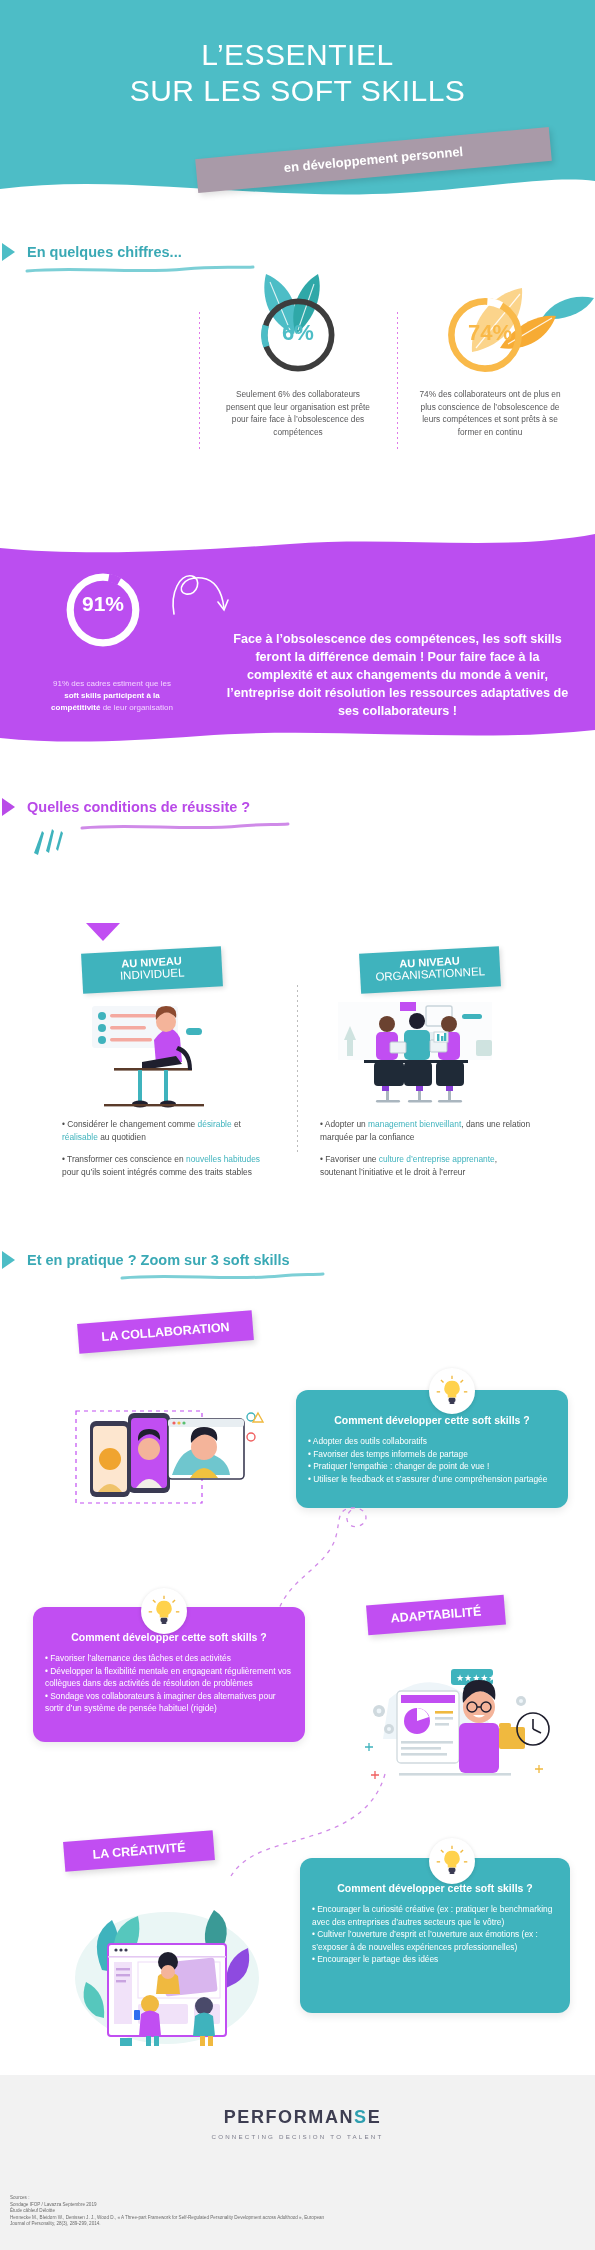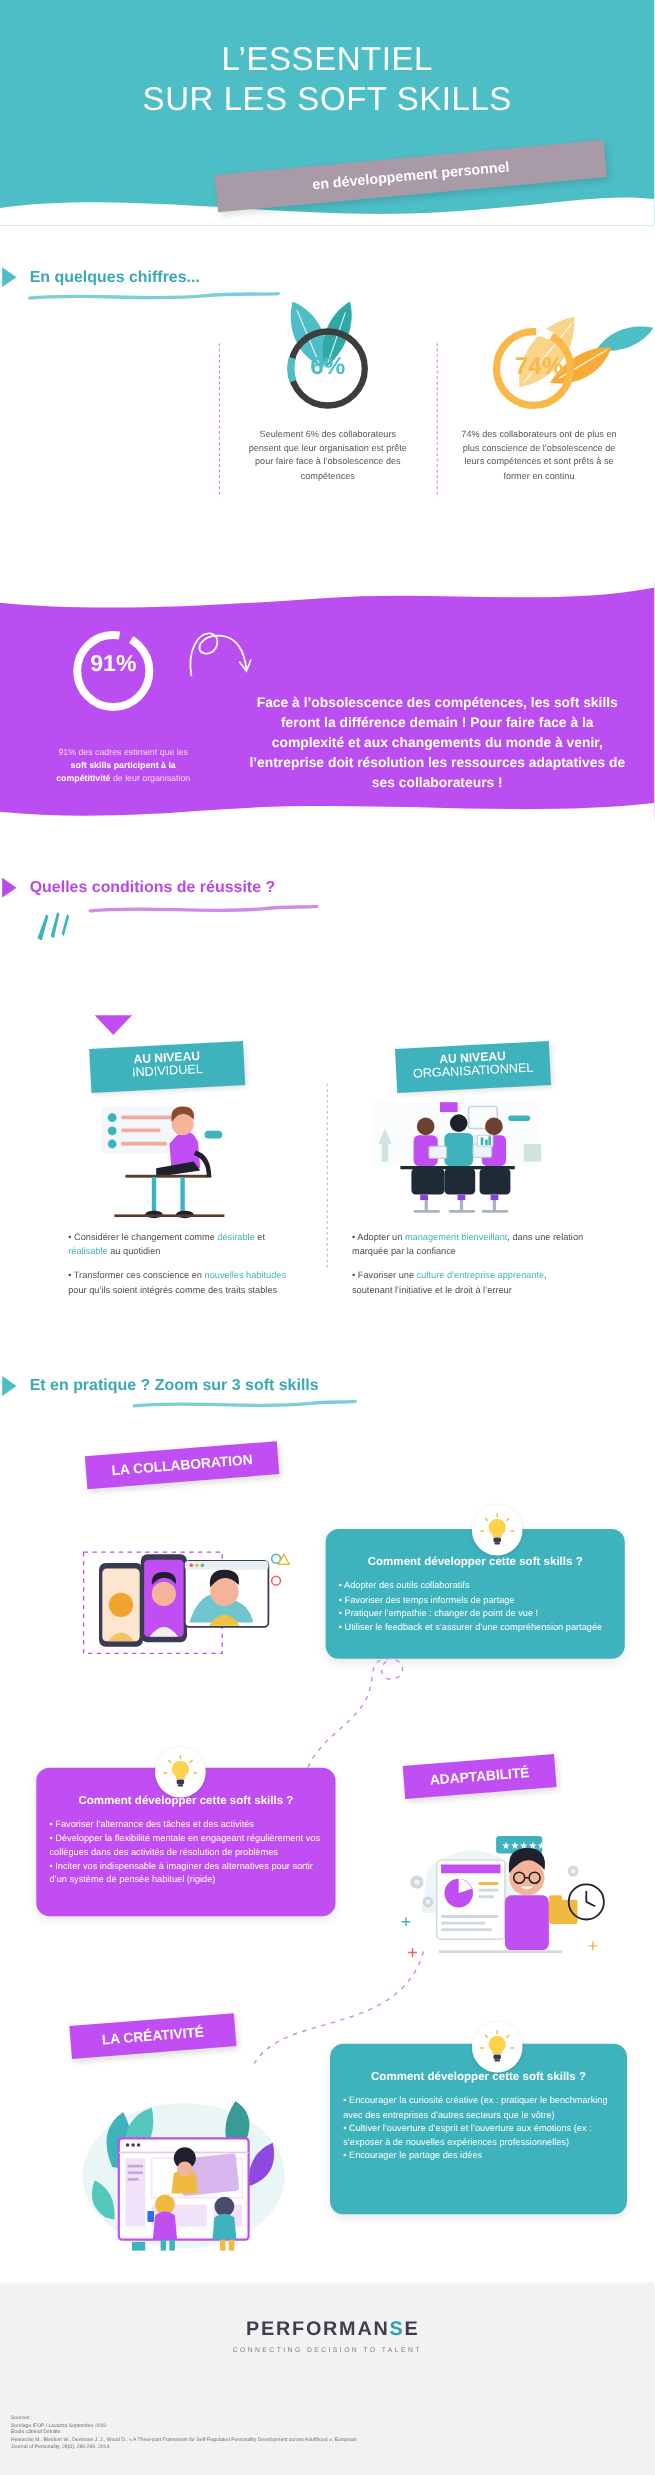--- a/index.html
+++ b/index.html
@@ -453,21 +453,21 @@
       <path d="M20,8 a9,9 0 0 1 5,16.5 l0,3 l-10,0 l0,-3 A9,9 0 0 1 20,8 Z" fill="#ffd24d"></path>
       <rect x="16" y="28" width="8" height="5" rx="1.6" fill="#3a3a52"></rect>
       <rect x="17" y="33" width="6" height="2.4" rx="1.2" fill="#3a3a52"></rect>
     </svg>
   </div>
   <div class="card purple" style="top:1607px; left:33px; width:272px; height:135px;">
     <h4>Comment développer cette soft skills ?</h4>
     <ul>
       <li>• Favoriser l’alternance des tâches et des activités</li>
       <li>• Développer la flexibilité mentale en engageant régulièrement vos collègues dans des activités de résolution de problèmes</li>
-      <li>• Inciter vos indispensable à imaginer des alternatives pour sortir d’un système de pensée habituel (rigide)</li>
+      <li>• Sondage vos collaborateurs à imaginer des alternatives pour sortir d’un système de pensée habituel (rigide)</li>
     </ul>
   </div>
 
   <svg class="illus" style="top:1655px; left:355px; width:200px; height:145px;" viewBox="0 0 200 145">
     <path d="M34,44 q36,-30 74,-6 q30,20 28,46 l-108,0 z" fill="#eef5f9"></path>
     <rect x="42" y="36" width="62" height="72" rx="4" fill="#ffffff" stroke="#cfd9de" stroke-width="1.3"></rect>
     <rect x="46" y="40" width="54" height="8" fill="#c14ef2"></rect>
     <circle cx="62" cy="66" r="13" fill="#c14ef2"></circle>
     <path d="M62,66 L62,53 A13,13 0 0 1 74,62 Z" fill="#ffffff"></path>
     <rect x="80" y="56" width="18" height="2.6" fill="#f0b93f"></rect>

